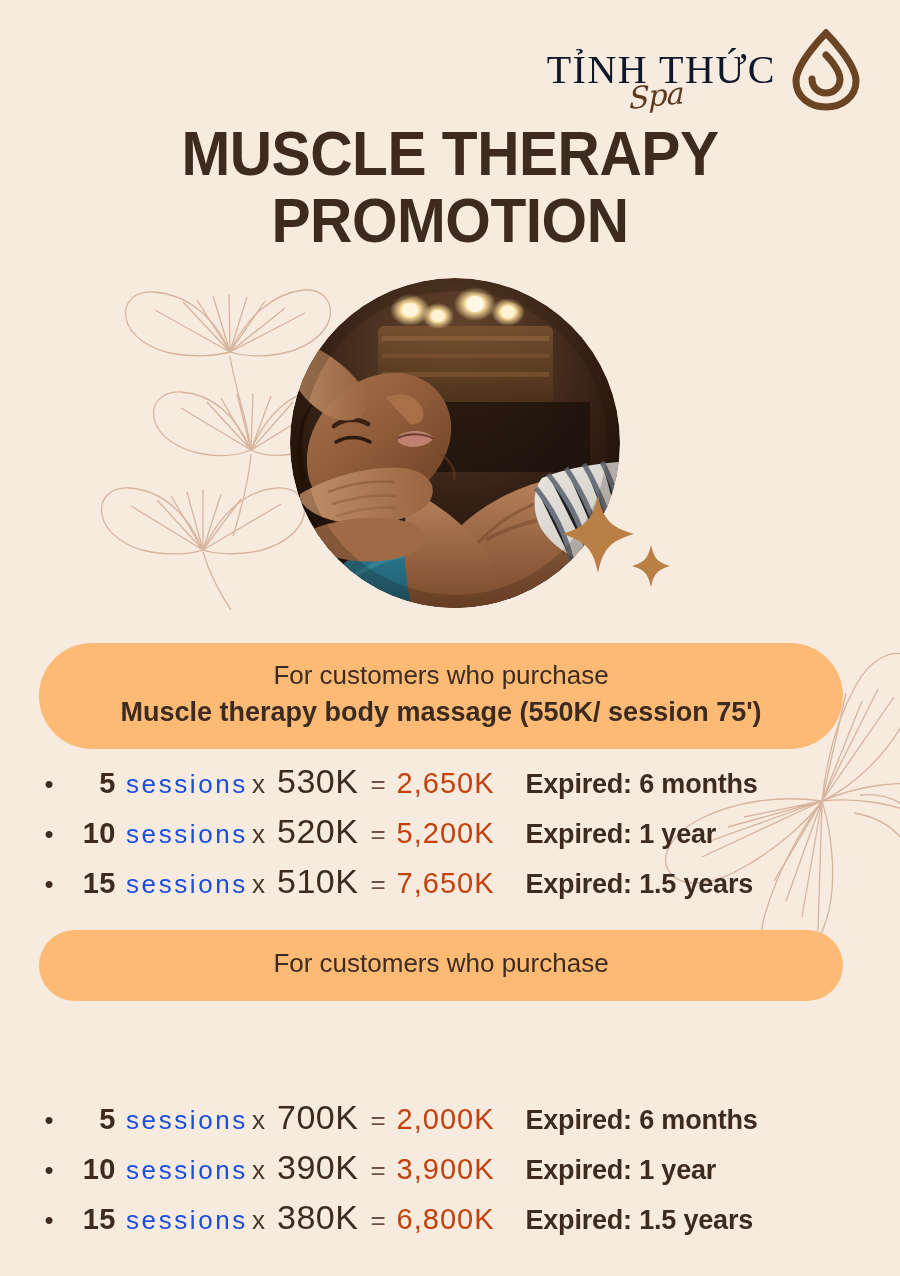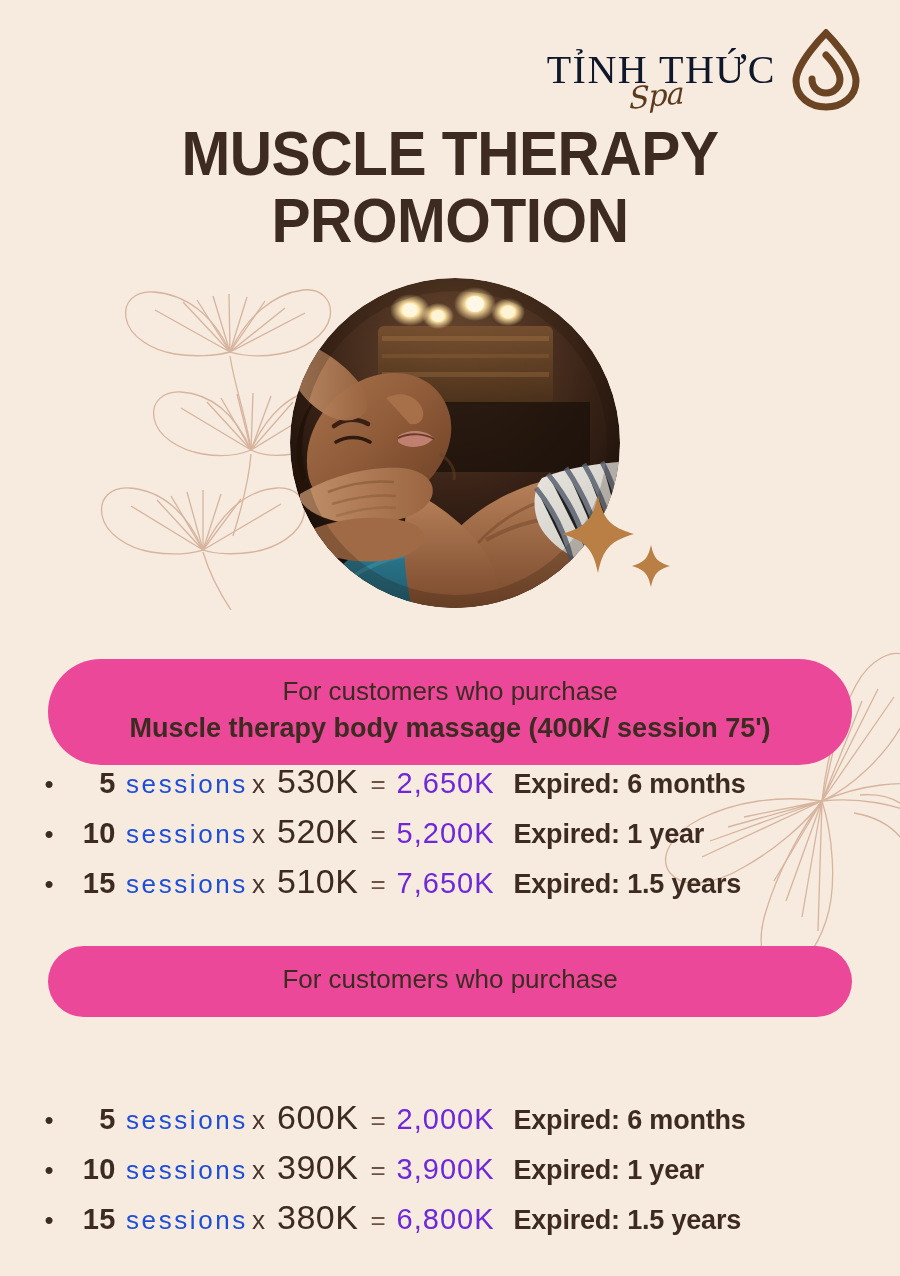--- a/index.html
+++ b/index.html
@@ -110,29 +110,28 @@
   }
   #hero-photo svg { display: block; }
 
   .sparkle { position: absolute; z-index: 4; }
   #sparkle-large { left: 562px; top: 495px; width: 72px; height: 78px; }
   #sparkle-small { left: 632px; top: 545px; width: 38px; height: 42px; }
 
   
   .offer-banner {
     position: absolute;
-    left: 48px;
+    left: 39px;
     width: 804px;
-    background: #ec4899;
+    background: #fdba74;
     border-radius: 56px;
     text-align: center;
     color: #3D2B22;
     z-index: 2;
     box-sizing: border-box;
-    margin-top: 16px;
   }
   #offer-banner-1 { top: 643px; padding: 15px 28px 18px; }
   #offer-banner-2 { top: 930px; padding: 16px 20px 20px; }
 
   .banner-intro {
     font-size: 26px;
     font-weight: normal;
     line-height: 1.35;
     color: #3D2B22;
   }
@@ -199,26 +198,26 @@
     font-size: 26px;
     font-weight: normal;
     margin-left: 12px;
     color: #6B5244;
   }
   .total-price {
     font-size: 29px;
     font-weight: normal;
     margin-left: 11px;
     letter-spacing: 1px;
-    color: #6d28d9;
+    color: #c2410c;
   }
   .expiry {
     font-size: 27px;
     font-weight: bold;
-    margin-left: 19px;
+    margin-left: 31px;
     letter-spacing: -0.2px;
   }
 </style>
 </head>
 <body>
 
 <div id="poster">
 
   <div class="deco" id="ginkgo-deco">
     <svg width="240" height="330" viewBox="0 0 240 330" fill="none">
@@ -376,21 +375,21 @@
 
   <svg class="sparkle" id="sparkle-large" viewBox="0 0 72 78">
     <path d="M36 0 C41 24 48 32 72 39 C48 46 41 54 36 78 C31 54 24 46 0 39 C24 32 31 24 36 0 Z" fill="#B97F45"></path>
   </svg>
   <svg class="sparkle" id="sparkle-small" viewBox="0 0 38 42">
     <path d="M19 0 C22 13 25 17 38 21 C25 25 22 29 19 42 C16 29 13 25 0 21 C13 17 16 13 19 0 Z" fill="#B97F45"></path>
   </svg>
 
   <div class="offer-banner" id="offer-banner-1">
     <div class="banner-intro">For customers who purchase</div>
-    <div class="banner-product">Muscle therapy body massage (400K/ session 75')</div>
+    <div class="banner-product">Muscle therapy body massage (550K/ session 75')</div>
   </div>
 
   <div class="price-list" id="price-list-1">
     <div class="price-row">
       <span class="bullet">•</span>
       <span class="qty">5</span>
       <span class="sessions-word">sessions</span>
       <span class="mult">x</span>
       <span class="unit-price">530K</span>
       <span class="equals">=</span>
@@ -422,21 +421,21 @@
   <div class="offer-banner" id="offer-banner-2">
     <div class="banner-intro">For customers who purchase</div>
   </div>
 
   <div class="price-list" id="price-list-2">
     <div class="price-row">
       <span class="bullet">•</span>
       <span class="qty">5</span>
       <span class="sessions-word">sessions</span>
       <span class="mult">x</span>
-      <span class="unit-price">600K</span>
+      <span class="unit-price">700K</span>
       <span class="equals">=</span>
       <span class="total-price">2,000K</span>
       <span class="expiry">Expired: 6 months</span>
     </div>
     <div class="price-row">
       <span class="bullet">•</span>
       <span class="qty">10</span>
       <span class="sessions-word">sessions</span>
       <span class="mult">x</span>
       <span class="unit-price">390K</span>

